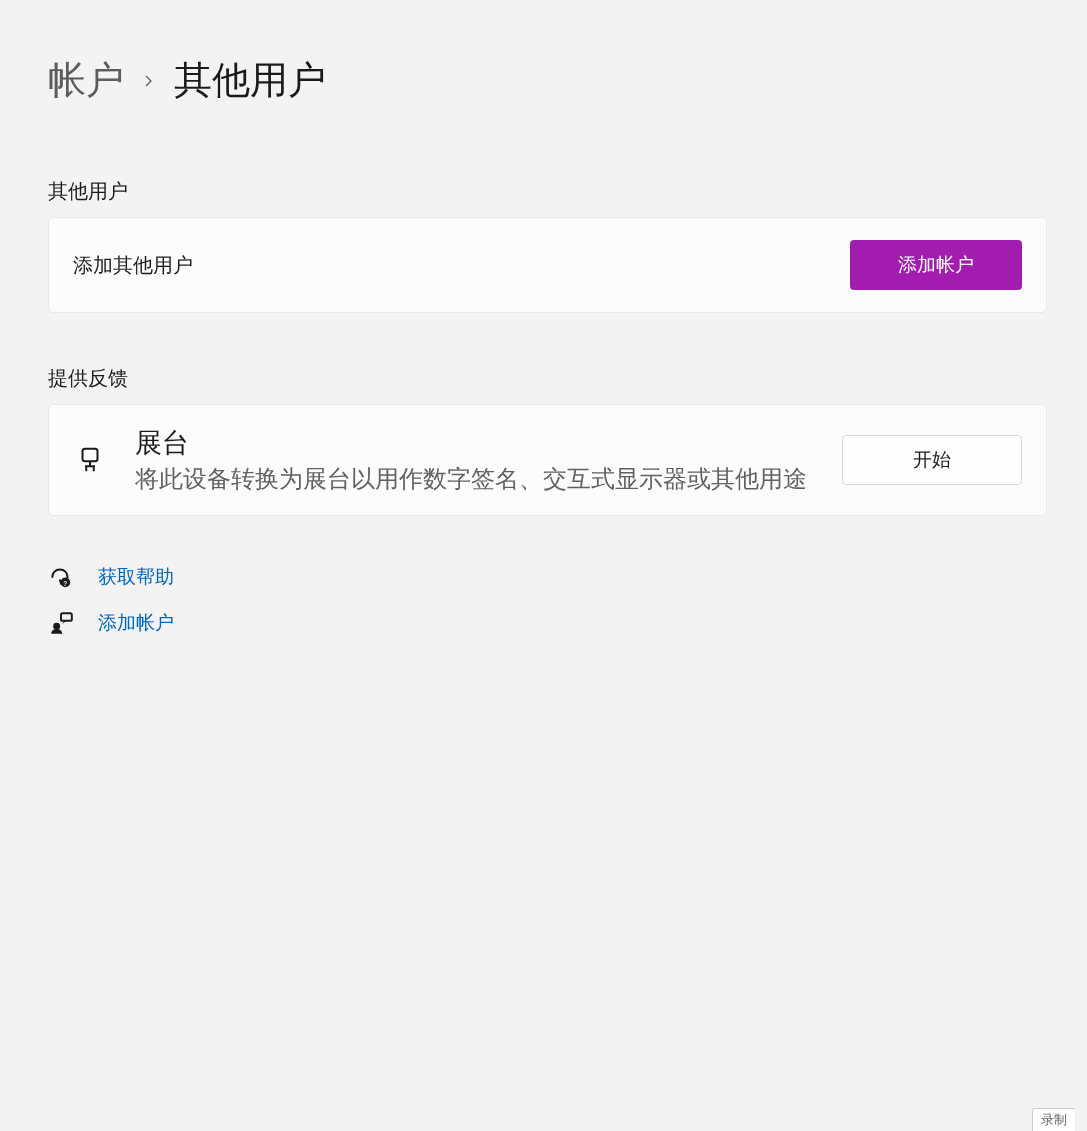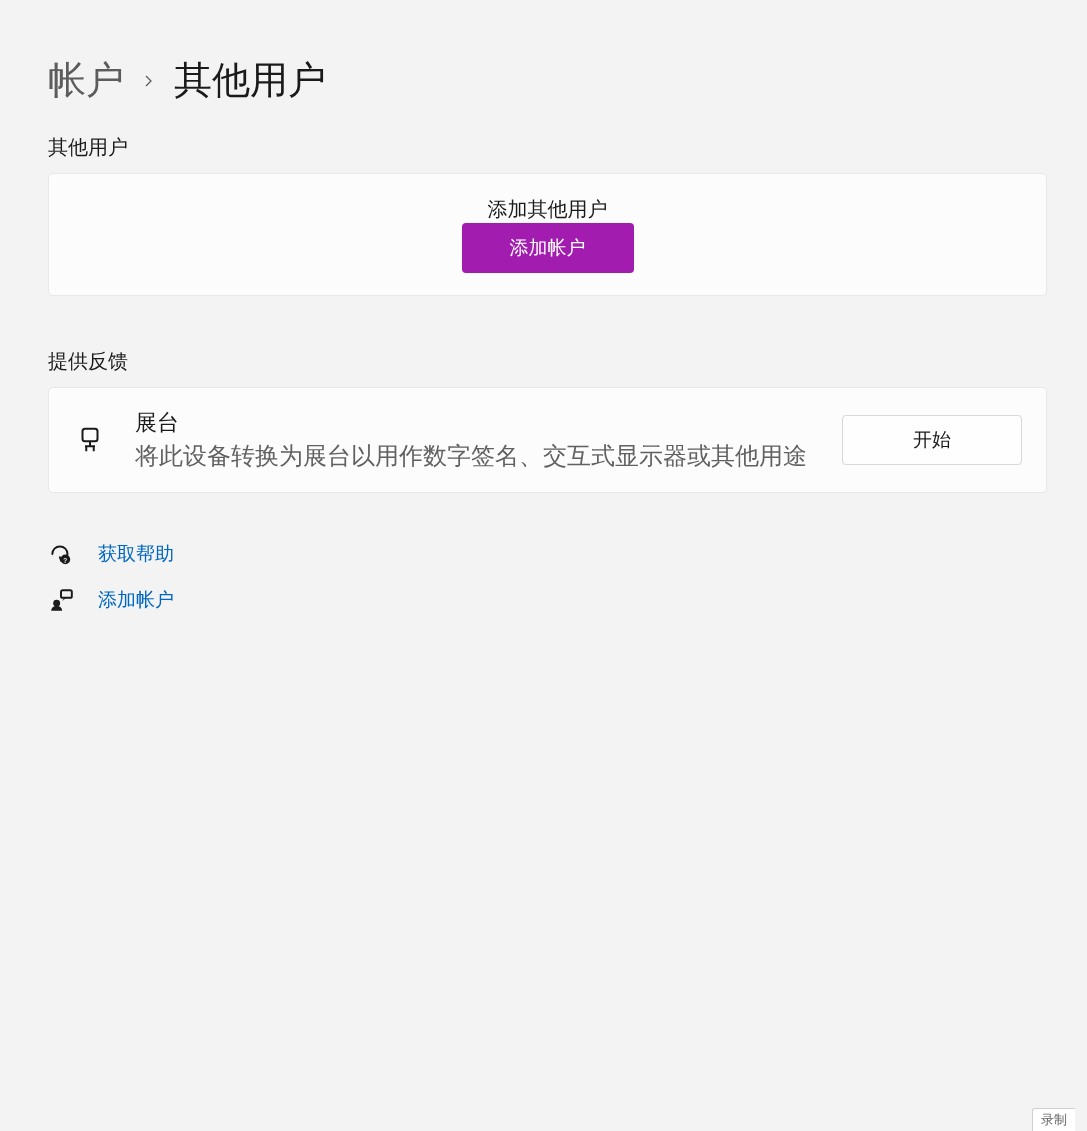--- a/index.html
+++ b/index.html
@@ -15,21 +15,21 @@
       overflow: hidden;
       position: relative;
     }
     .content {
       padding: 55px 40px 0 48px;
     }
     .breadcrumb {
       display: flex;
       align-items: center;
       gap: 18px;
-      margin-bottom: 28px;
+      margin-bottom: 72px;
     }
     .breadcrumb-parent {
       font-size: 38px;
       font-weight: 500;
       color: #5c5c5c;
     }
     .breadcrumb-chevron {
       font-size: 24px;
       color: #5c5c5c;
       display: flex;
@@ -47,21 +47,20 @@
       margin-bottom: 12px;
     }
     .card {
       background-color: #fcfcfc;
       border: 1px solid #e8e8e8;
       border-radius: 5px;
       padding: 22px 24px;
       display: flex;
       align-items: center;
       justify-content: space-between;
-      flex-direction: column;
     }
     .section-1 {
       margin-bottom: 52px;
     }
     .section-2 {
       margin-bottom: 48px;
     }
     .card-label {
       font-size: 20px;
       color: #1a1a1a;
@@ -103,21 +102,21 @@
       justify-content: center;
       flex-shrink: 0;
     }
     .card-text-group {
       flex: 1;
       display: flex;
       flex-direction: column;
       gap: 2px;
     }
     .card-title {
-      font-size: 22px;
+      font-size: 27px;
       color: #1a1a1a;
     }
     .card-description {
       font-size: 24px;
       color: #616161;
     }
     .links {
       display: flex;
       flex-direction: column;
       gap: 20px;

